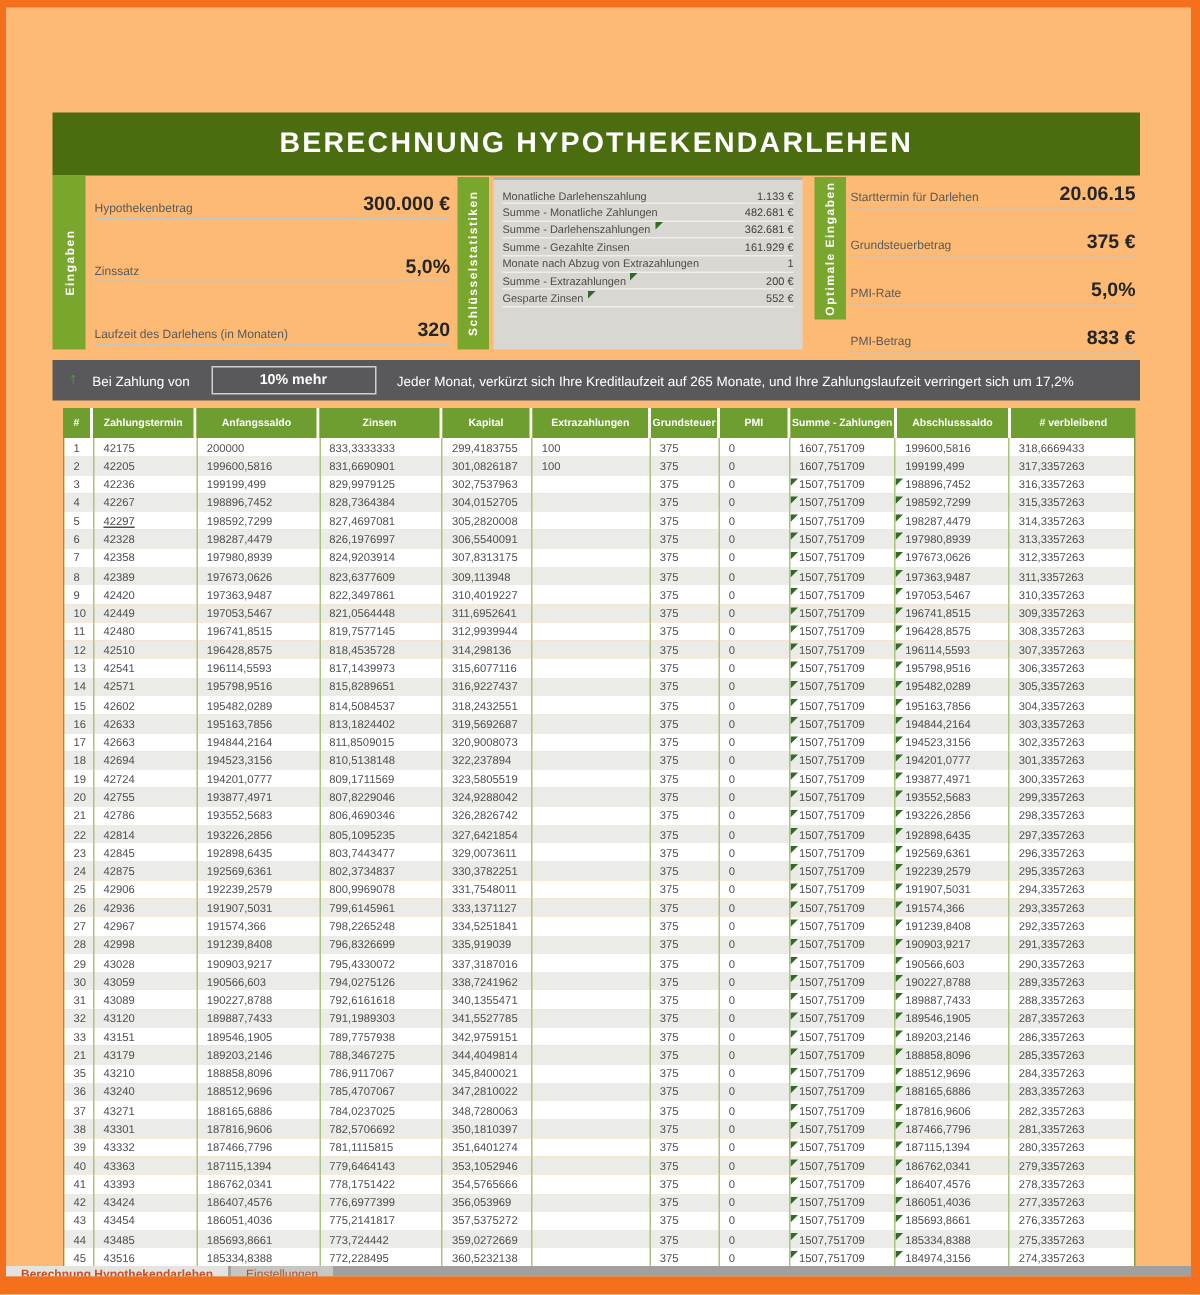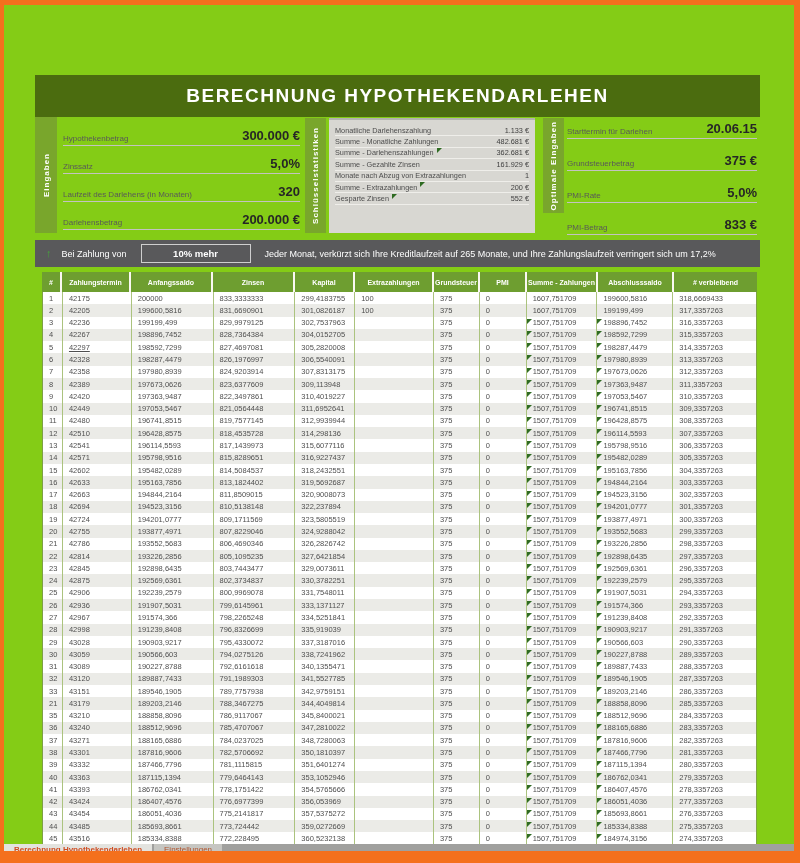--- a/index.html
+++ b/index.html
@@ -1,18 +1,18 @@
 <!DOCTYPE html>
 <html><head>
 <meta charset="utf-8">
 <style>
   * { margin:0; padding:0; box-sizing:border-box; }
   html,body { width:800px; height:863px; }
   body { font-family:"Liberation Sans", sans-serif; background:#ffffff; }
-  .page { position:relative; width:800px; height:863px; background:#84cc16; overflow:hidden; }
+  .page { position:relative; width:800px; height:863px; background:#fdba74; overflow:hidden; }
 
   
   .frame-top    { position:absolute; left:0; top:0; width:800px; height:5px;  background:#f4701d; z-index:9; }
   .frame-left   { position:absolute; left:0; top:0; width:4px;  height:863px; background:#f4701d; z-index:9; }
   .frame-right  { position:absolute; right:0; top:0; width:6px; height:863px; background:#f4701d; z-index:9; }
   .frame-bottom { position:absolute; left:0; top:851px; width:800px; height:12px; background:#f4701d; z-index:9; }
 
   
   .title-band { position:absolute; left:35px; top:75px; width:725px; height:42px; background:#4b6c0f;
                 display:flex; align-items:center; justify-content:center; }
@@ -95,24 +95,20 @@
         <span class="flabel">Hypothekenbetrag</span>
         <span class="fvalue">300.000 €</span>
       </div>
       <div class="field">
         <span class="flabel">Zinssatz</span>
         <span class="fvalue">5,0%</span>
       </div>
       <div class="field">
         <span class="flabel">Laufzeit des Darlehens (in Monaten)</span>
         <span class="fvalue">320</span>
-      </div>
-      <div class="field">
-        <span class="flabel">Darlehensbetrag</span>
-        <span class="fvalue">200.000 €</span>
       </div>
     </div>
 
   <div class="vtab vtab-stats">
     <span>Schlüsselstatistiken</span>
   </div>
   <div class="stats" id="stats-panel">
       <div class="stat-row">
         <span style="display: flex; align-items: center;">
           <span class="slabel">Monatliche Darlehenszahlung</span>

